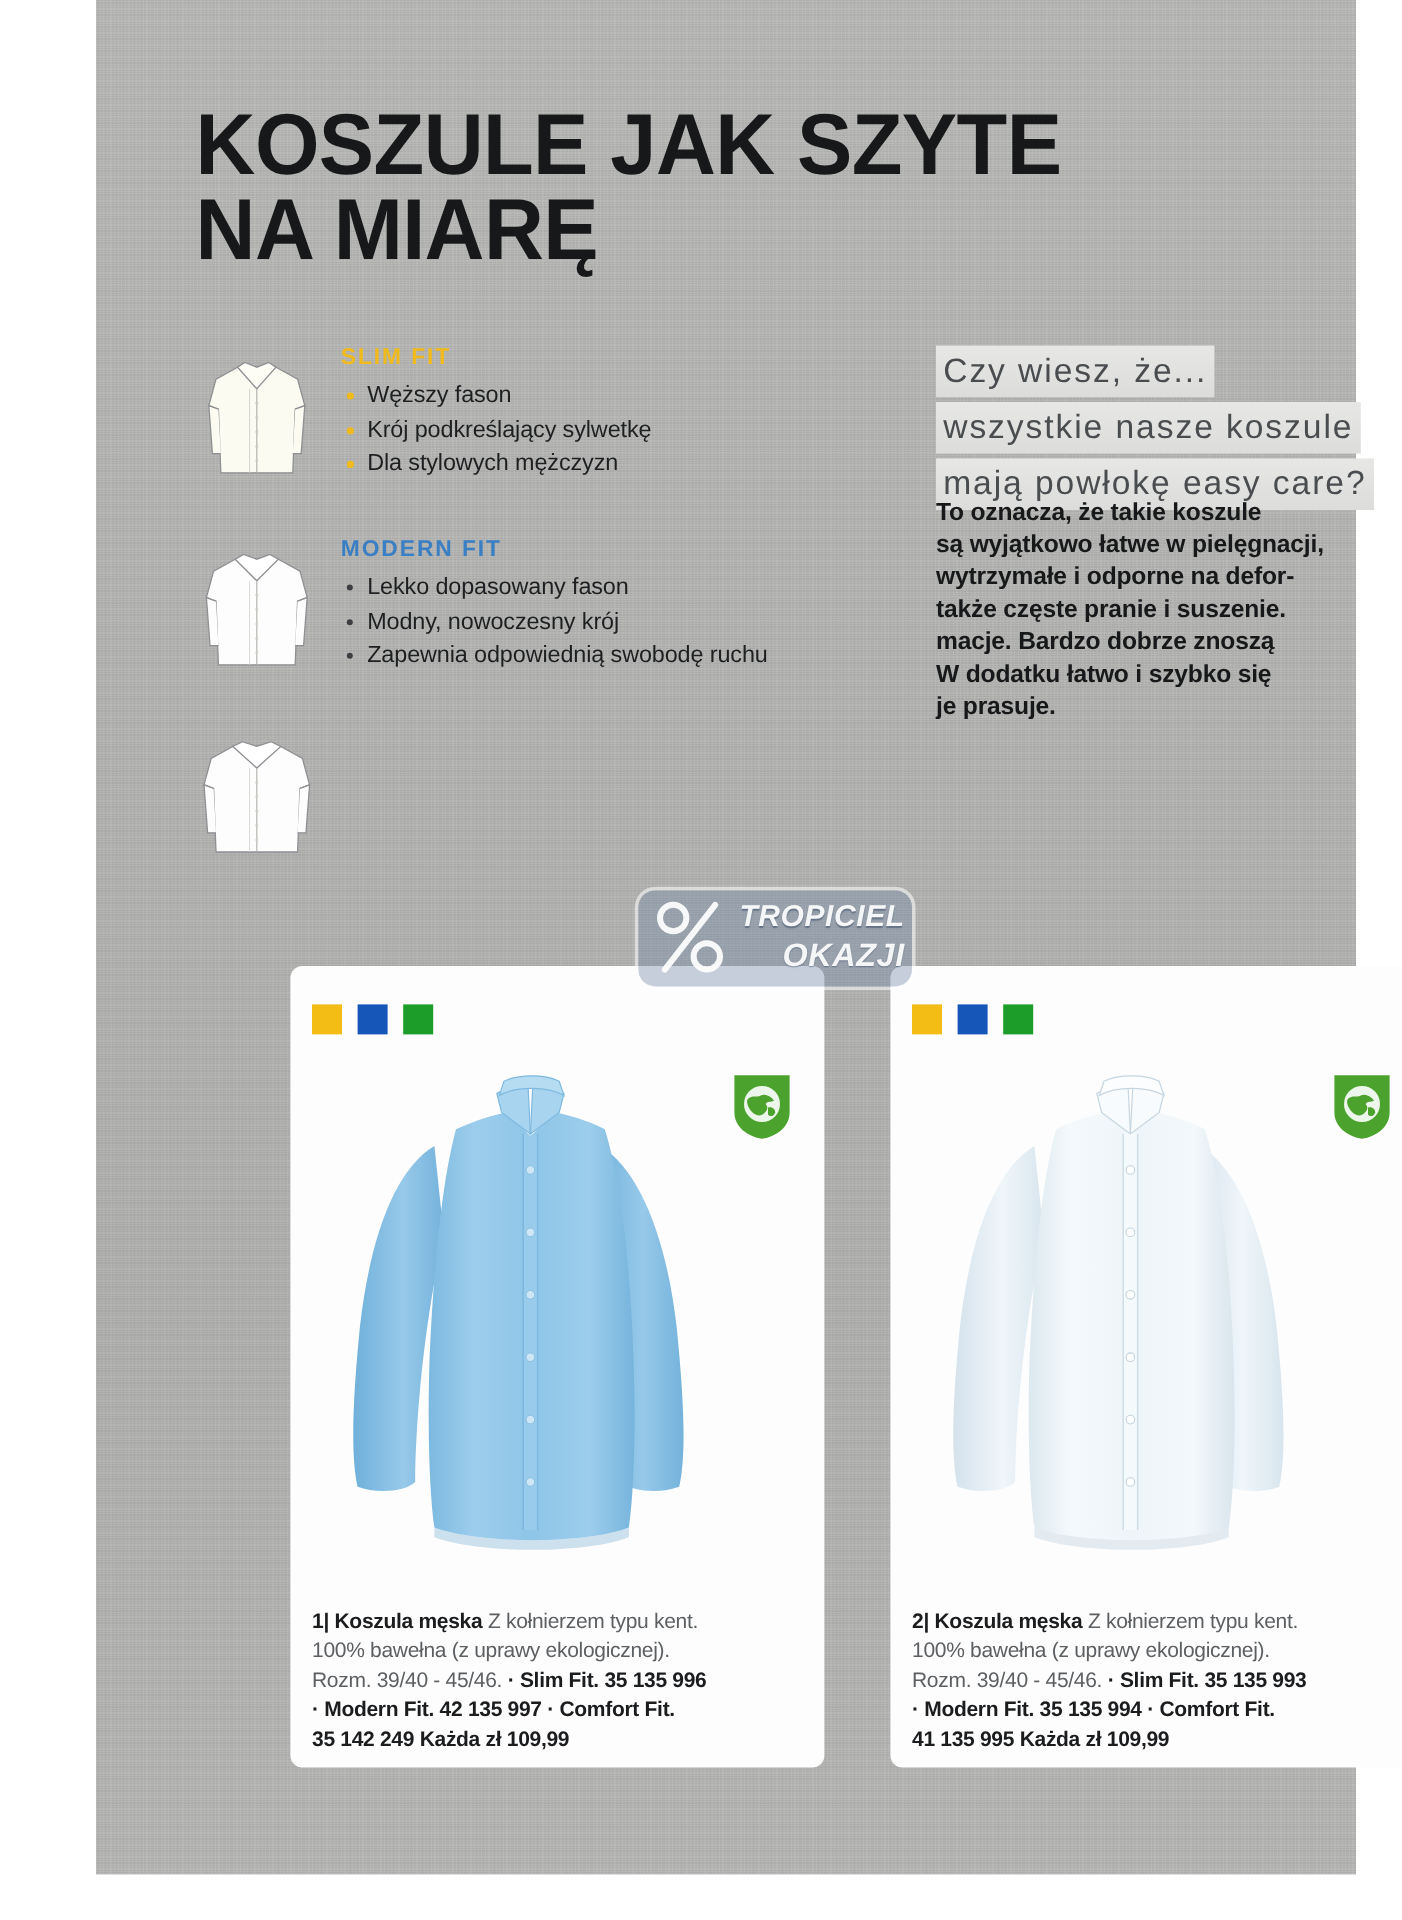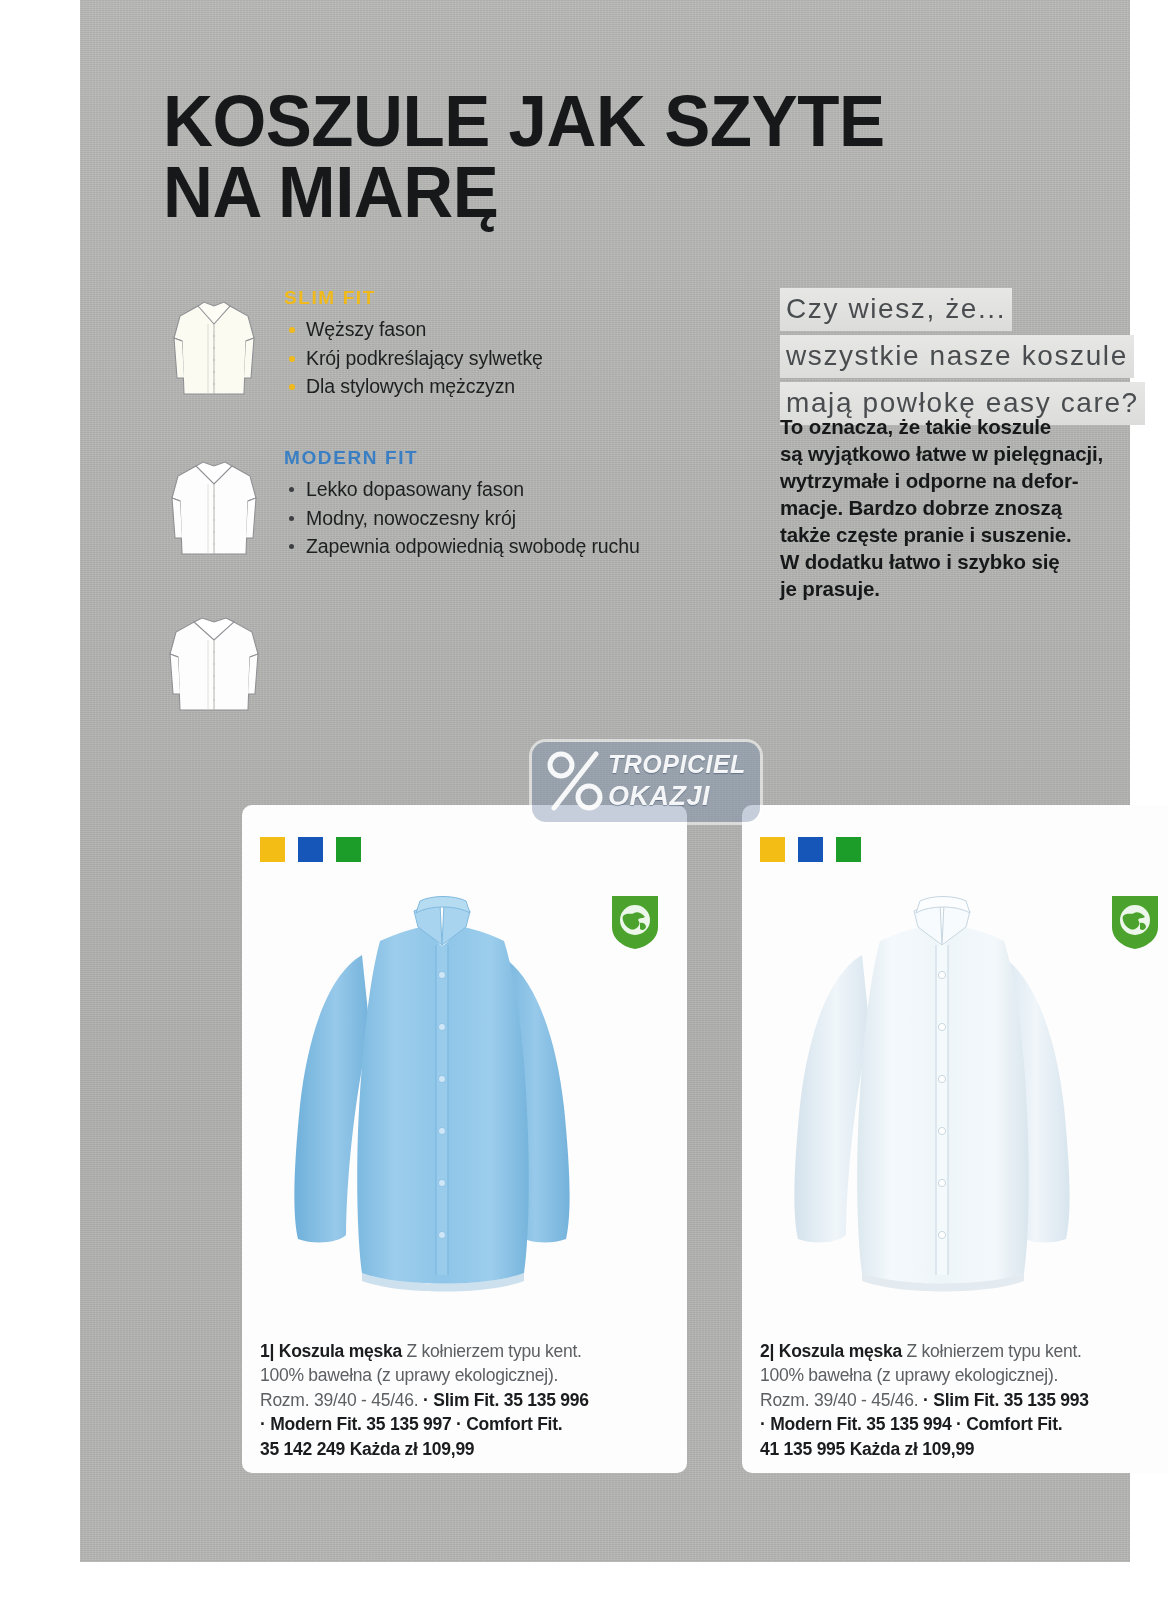--- a/index.html
+++ b/index.html
@@ -140,21 +140,21 @@
     z-index: 40;
     overflow: hidden;
   }
   #wm-pct {
     position: absolute; left: 12px; top: 6px;
     width: 62px; height: 66px;
   }
   #wm-text {
     position: absolute; left: 76px; top: 10px;
     width: 146px;
-    text-align: left;
+    text-align: right;
     color: rgba(255,255,255,0.93);
     font-weight: 700;
     font-style: italic;
     text-shadow: 0 1px 1px rgba(40,60,90,0.45);
   }
   #wm-t1 { display: block; font-size: 25px; letter-spacing: 0.5px; line-height: 1.0; }
   #wm-t2 { display: block; font-size: 27px; letter-spacing: 0.5px; line-height: 1.15; margin-top: 4px; }
 
   
   .product {
@@ -293,22 +293,22 @@
   <div id="dyk">
     <div><span class="dyk-line">Czy wiesz, że...</span></div>
     <div><span class="dyk-line">wszystkie nasze koszule</span></div>
     <div><span class="dyk-line">mają powłokę easy care?</span></div>
   </div>
 
   <div id="dyk-body">
     <span class="pl">To oznacza, że takie koszule</span>
     <span class="pl">są wyjątkowo łatwe w pielęgnacji,</span>
     <span class="pl">wytrzymałe i odporne na defor-</span>
+    <span class="pl">także częste pranie i suszenie.</span>
     <span class="pl">macje. Bardzo dobrze znoszą</span>
-    <span class="pl">także częste pranie i suszenie.</span>
     <span class="pl">W dodatku łatwo i szybko się</span>
     <span class="pl">je prasuje.</span>
   </div>
 
   <div class="product" id="product-1">
 
     <div class="swatches">
       <div class="swatch sw-yellow"></div>
       <div class="swatch sw-blue"></div>
       <div class="swatch sw-green"></div>
@@ -371,21 +371,21 @@
 
     <div class="caption">
       <span class="cl">
         <b>1| Koszula męska</b><span class="light"> Z kołnierzem typu kent.</span>
       </span>
       <span class="cl light">100% bawełna (z uprawy ekologicznej).</span>
       <span class="cl">
         <span class="light">Rozm. 39/40 - 45/46. </span><b>· Slim Fit.  35 135 996</b>
       </span>
       <span class="cl">
-        <b>· Modern Fit.  35 135 997 · Comfort Fit.</b>
+        <b>· Modern Fit.  42 135 997 · Comfort Fit.</b>
       </span>
       <span class="cl">
         <b>35 142 249  Każda  zł 109,99</b>
       </span>
     </div>
   </div>
 
   <div class="product" id="product-2">
 
     <div class="swatches">

